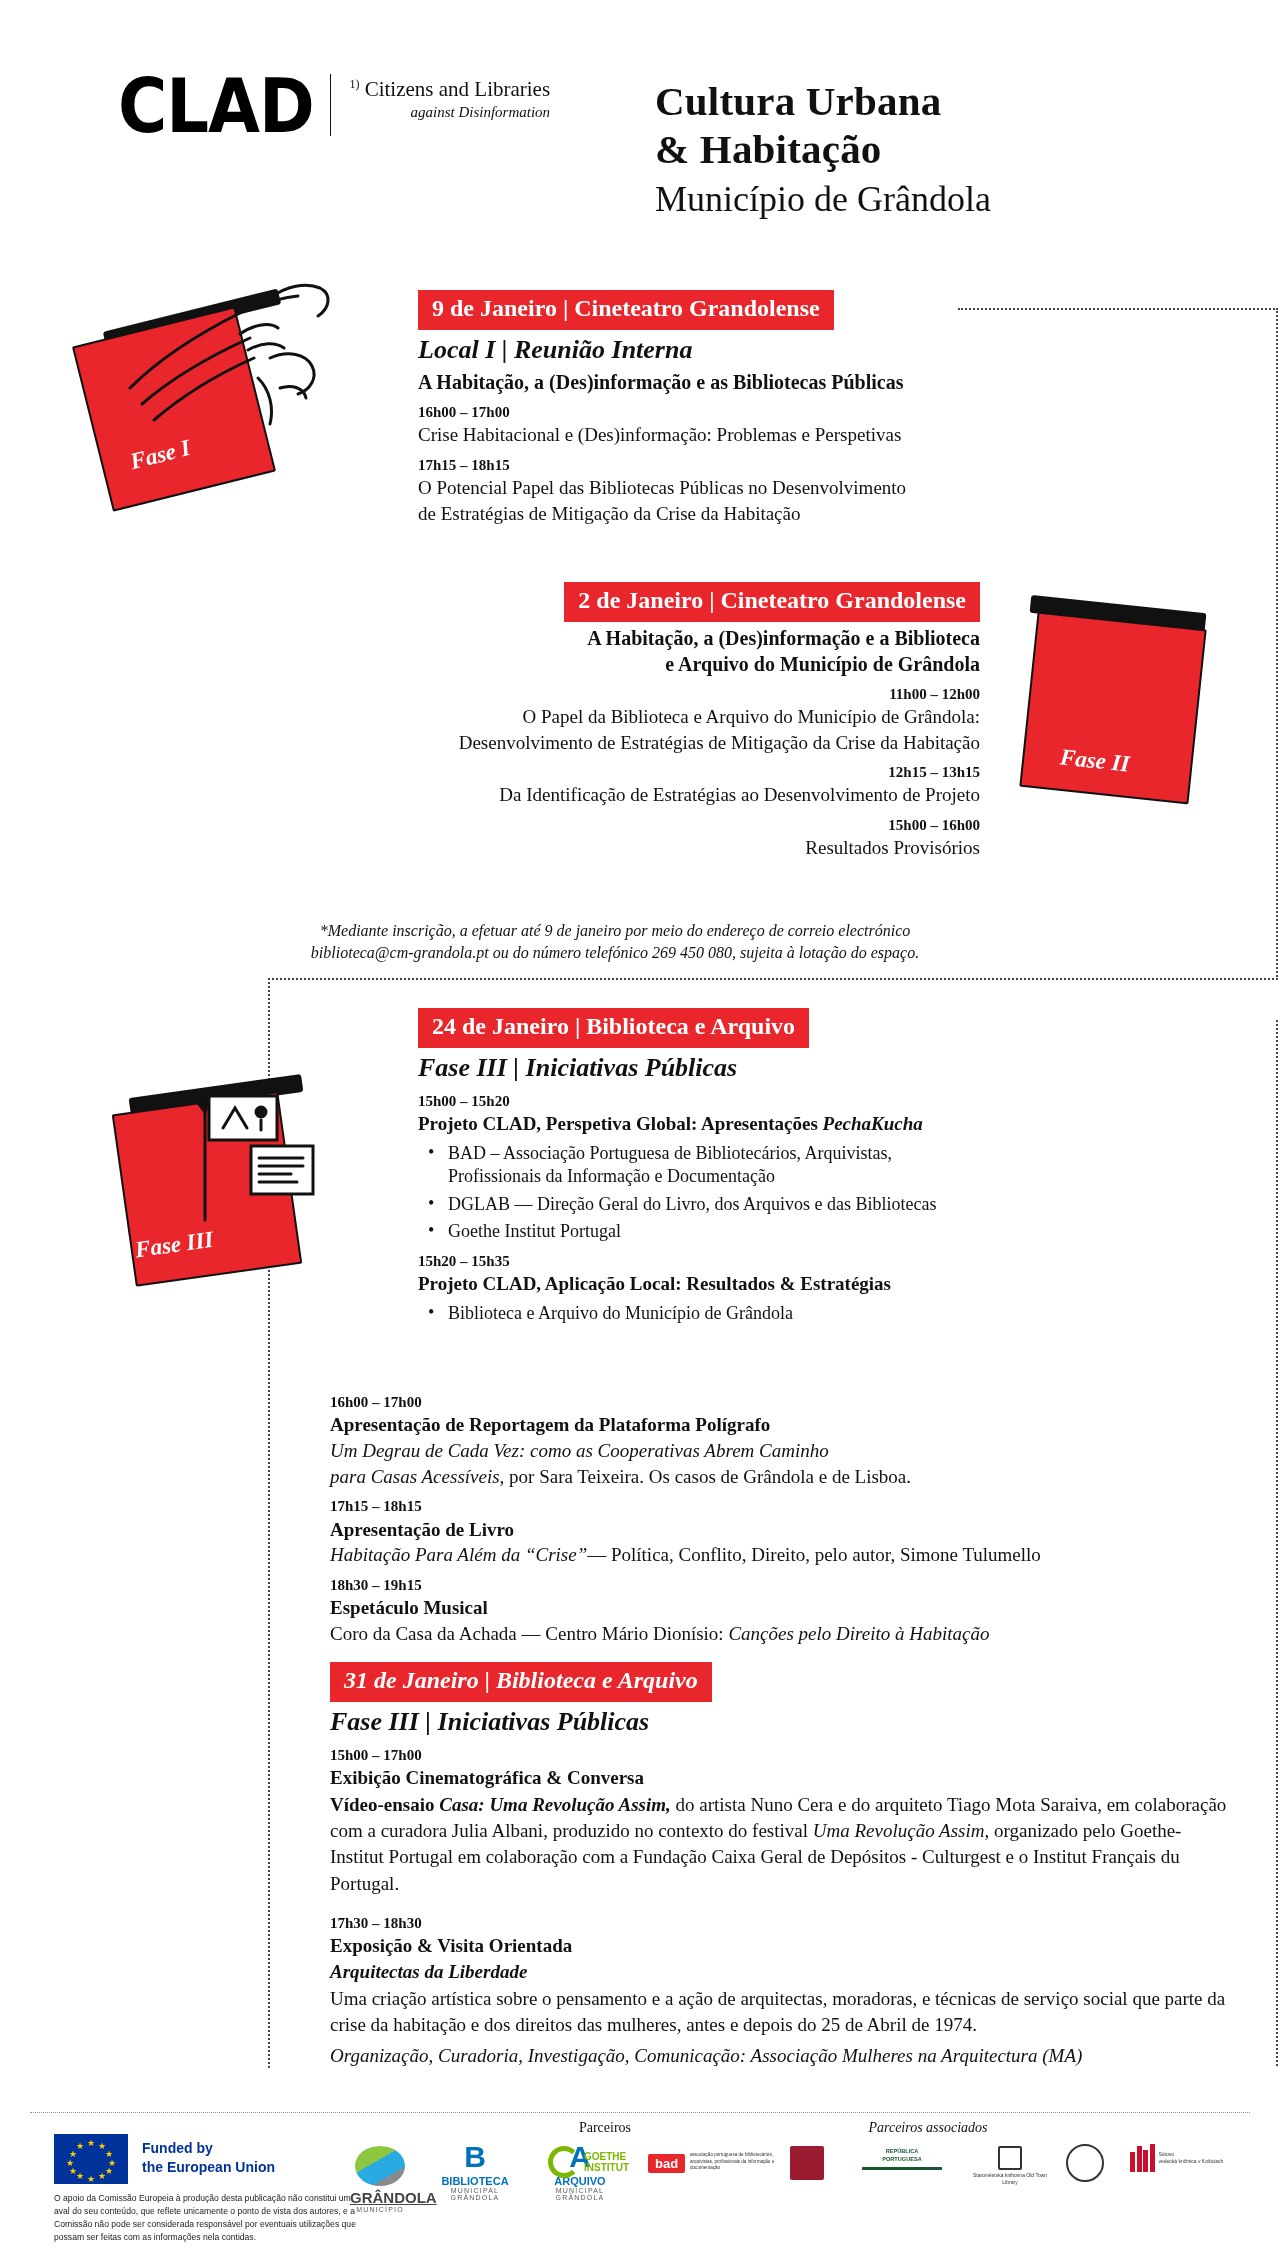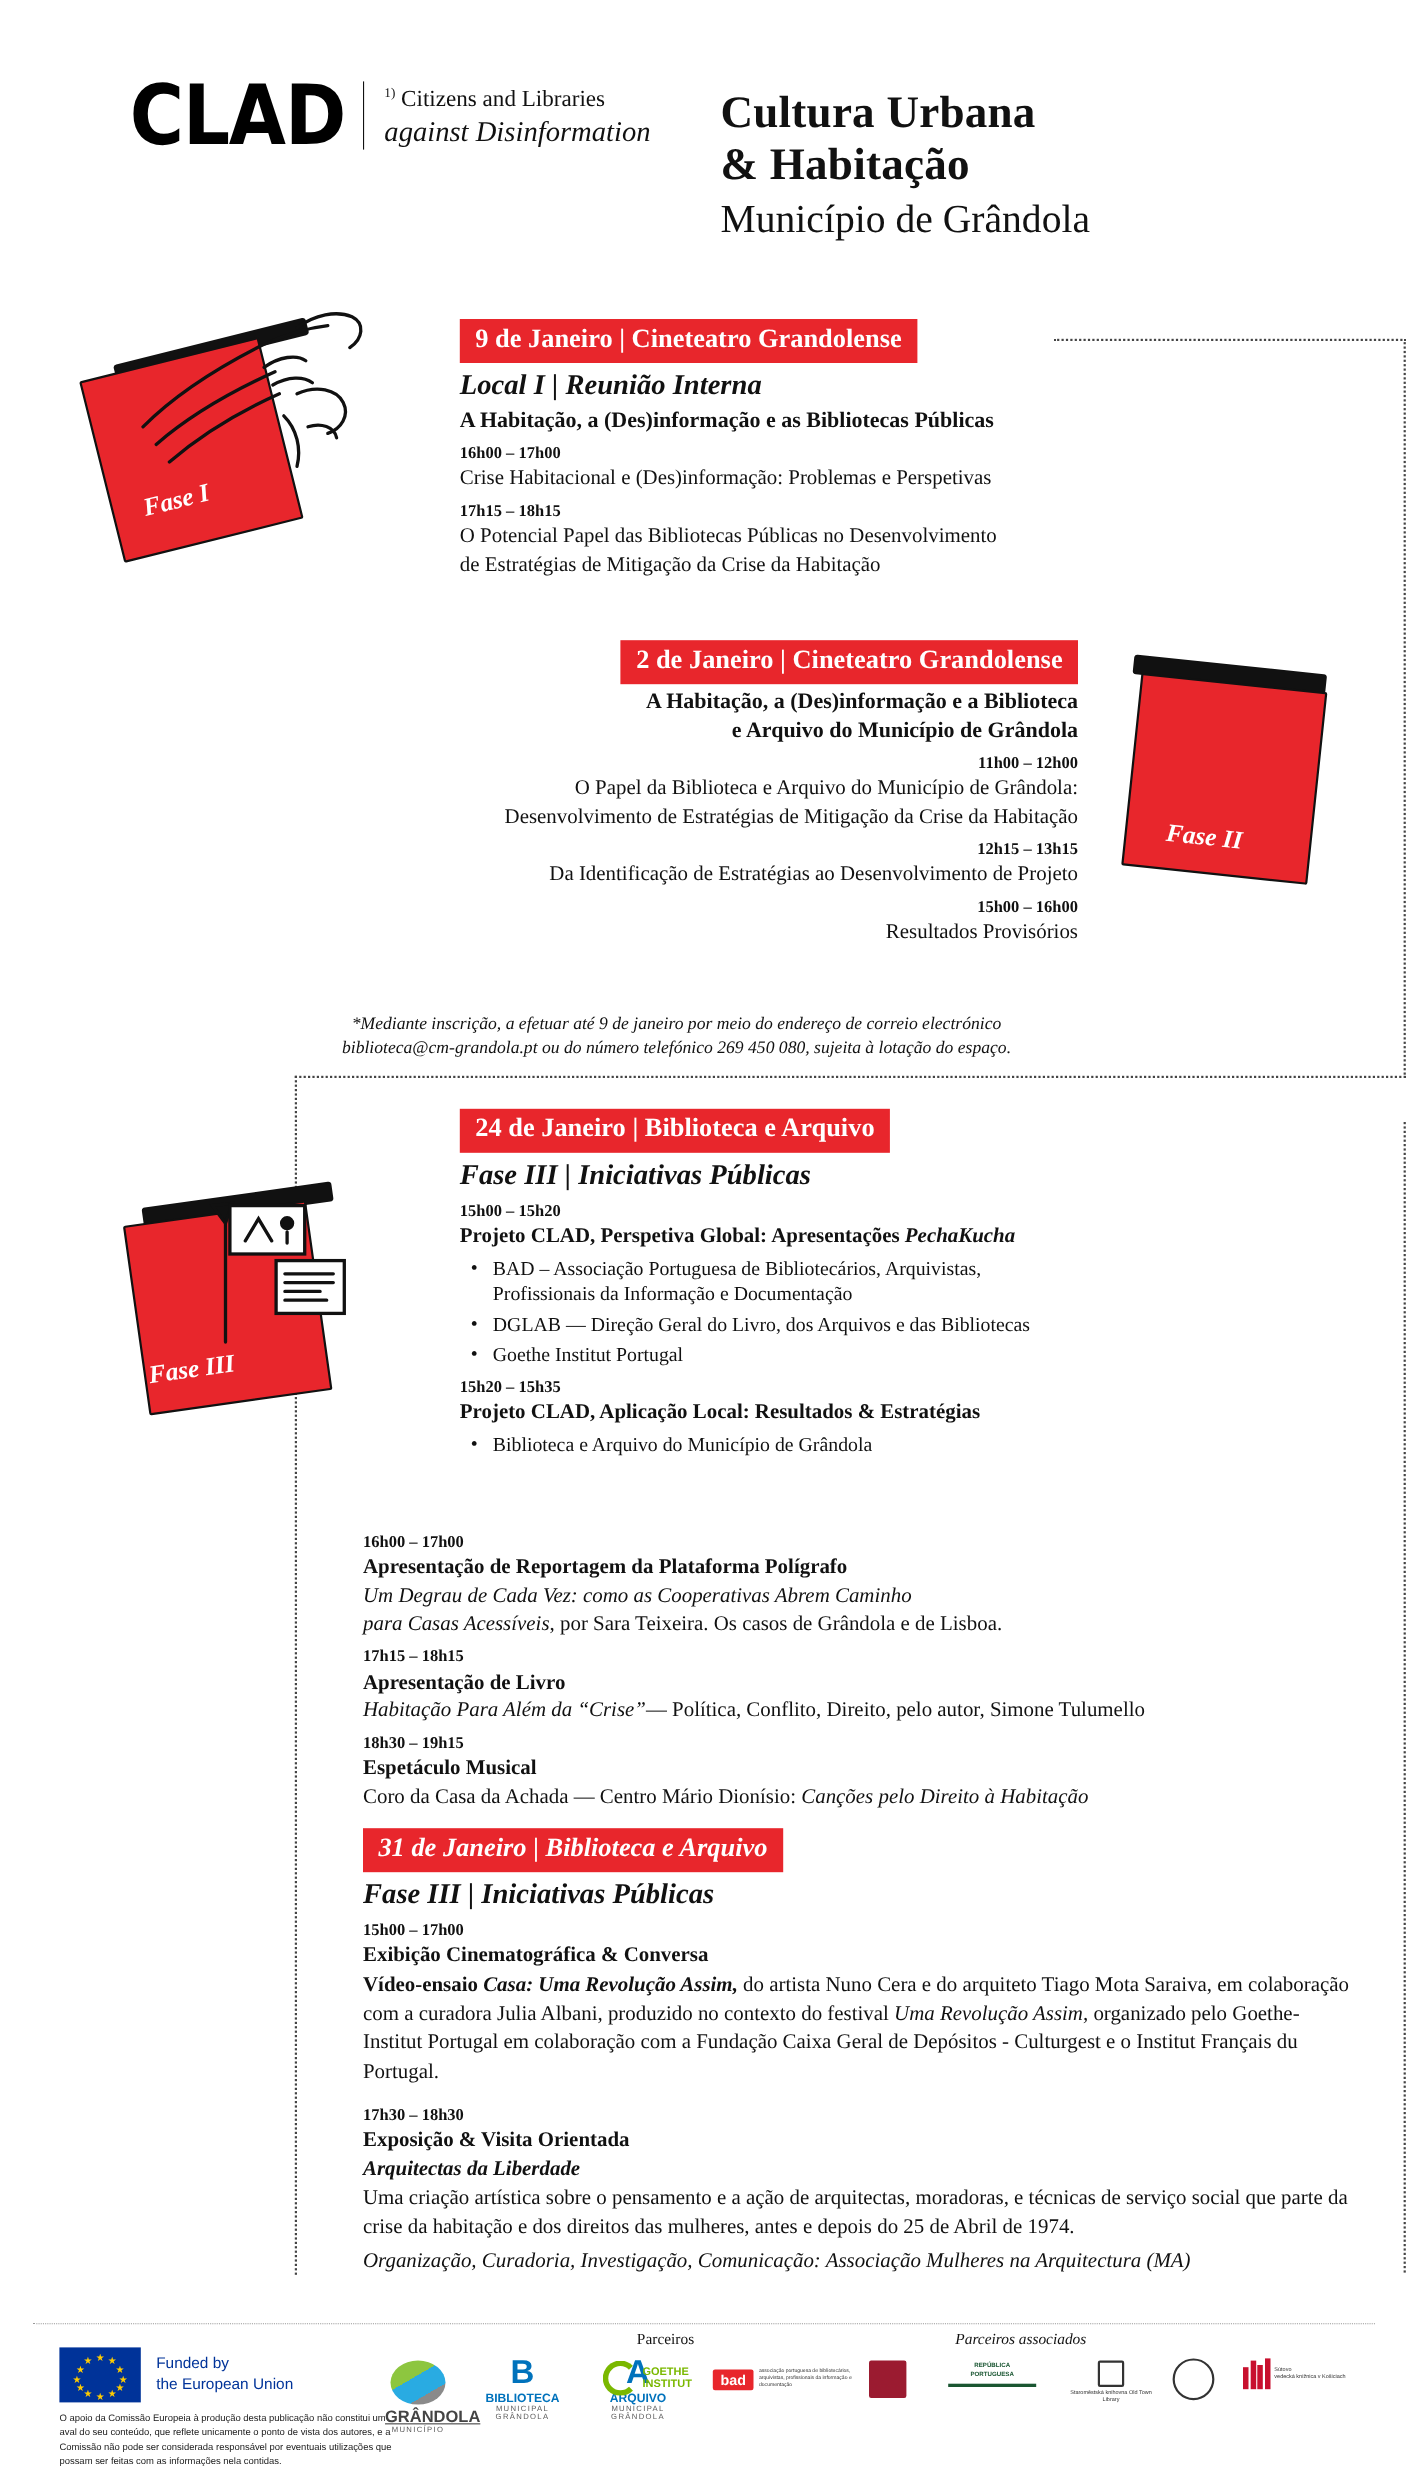--- a/index.html
+++ b/index.html
@@ -23,21 +23,21 @@
     letter-spacing: -1px;
     line-height: 1;
     color: #000;
     transform: scaleY(1.18) scaleX(1.05);
     transform-origin: left top;
   }
   .logo-divider { width: 1px; height: 62px; background: #111; margin-left: 26px; margin-top: 6px; }
   .logo-tagline { margin-left: 18px; margin-top: 8px; line-height: 1.28; }
   .logo-tagline .ln1 { font-size: 21px; }
   .logo-tagline .ln1 sup { font-size: 12px; vertical-align: super; }
-  .logo-tagline .ln2 { font-size: 26px; font-style: italic; }
+  .logo-tagline .ln2 { font-size: 15px; font-style: italic; text-align: right; }
 
   .title-block { position: absolute; left: 655px; top: 78px; }
   .title-block .t1 { font-size: 41px; font-weight: 700; line-height: 1.16; letter-spacing: .2px; }
   .title-block .t2 { font-size: 41px; font-weight: 700; line-height: 1.16; letter-spacing: .2px; }
   .title-block .t3 { font-size: 36px; font-weight: 400; line-height: 1.25; margin-top: 4px; }
 
   
   .dotline { position: absolute; border-color: #3a3a3a; }
   .dot-h { border-top: 2px dotted #444; }
   .dot-v { border-left: 2px dotted #444; }
@@ -81,21 +81,21 @@
 
   
   .footer { position: absolute; left: 0; top: 2112px; width: 1280px; height: 147px; }
   .foot-sep { position: absolute; left: 30px; top: 0; width: 1220px; border-top: 1px dotted #999; }
   .eu-flag {
     width: 74px; height: 50px; background: #003399; position: relative;
     display: inline-block; vertical-align: top;
   }
   .eu-star { position: absolute; color: #FFCC00; font-size: 9px; line-height: 9px; }
   .eu-text { display: inline-block; vertical-align: top; margin-left: 10px; margin-top: 5px;
-    font-family: "Liberation Sans", sans-serif; font-weight: 400; font-size: 14px; color: #003399; line-height: 1.35; }
+    font-family: "Liberation Sans", sans-serif; font-weight: 700; font-size: 14px; color: #003399; line-height: 1.35; }
   .disclaimer { font-family: "Liberation Sans", sans-serif; font-size: 8.6px; line-height: 1.5; color: #1a1a1a; width: 310px; margin-top: 8px; }
   .partner-head { font-size: 14px; text-align: center; }
   .partner-head.ital { font-style: italic; }
   .logo-cap { font-family: "Liberation Sans", sans-serif; font-size: 7px; letter-spacing: 1.2px; text-align: center; color: #5a5a5a; }
   .logo-main { font-family: "Liberation Sans", sans-serif; font-weight: 700; font-size: 11px; text-align: center; }
 </style>
 </head>
 <body>
 
 <div class="header">

